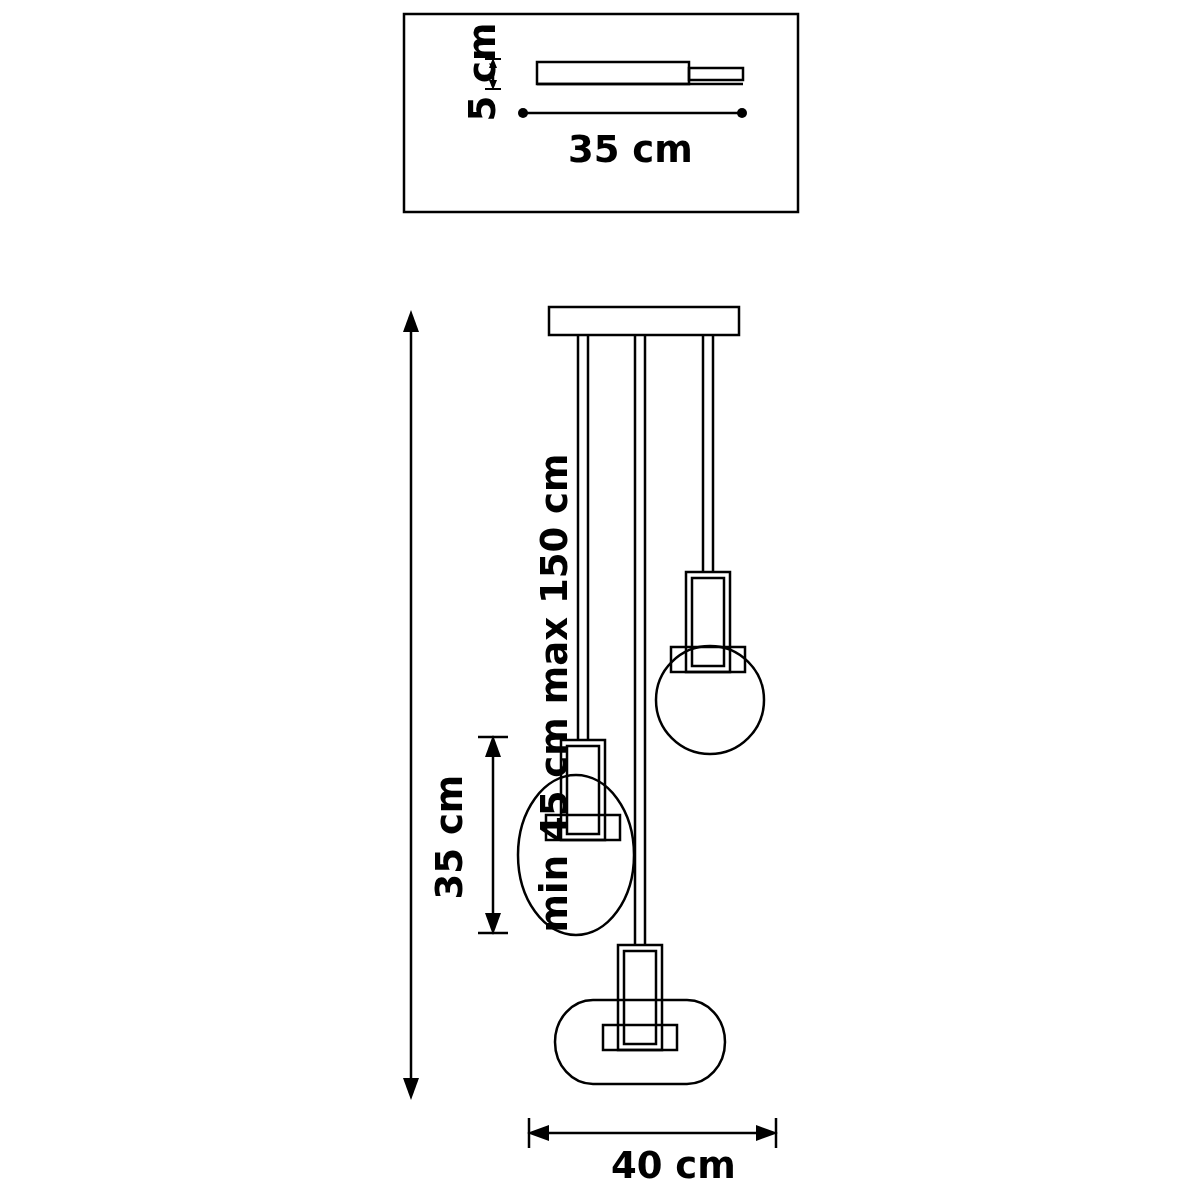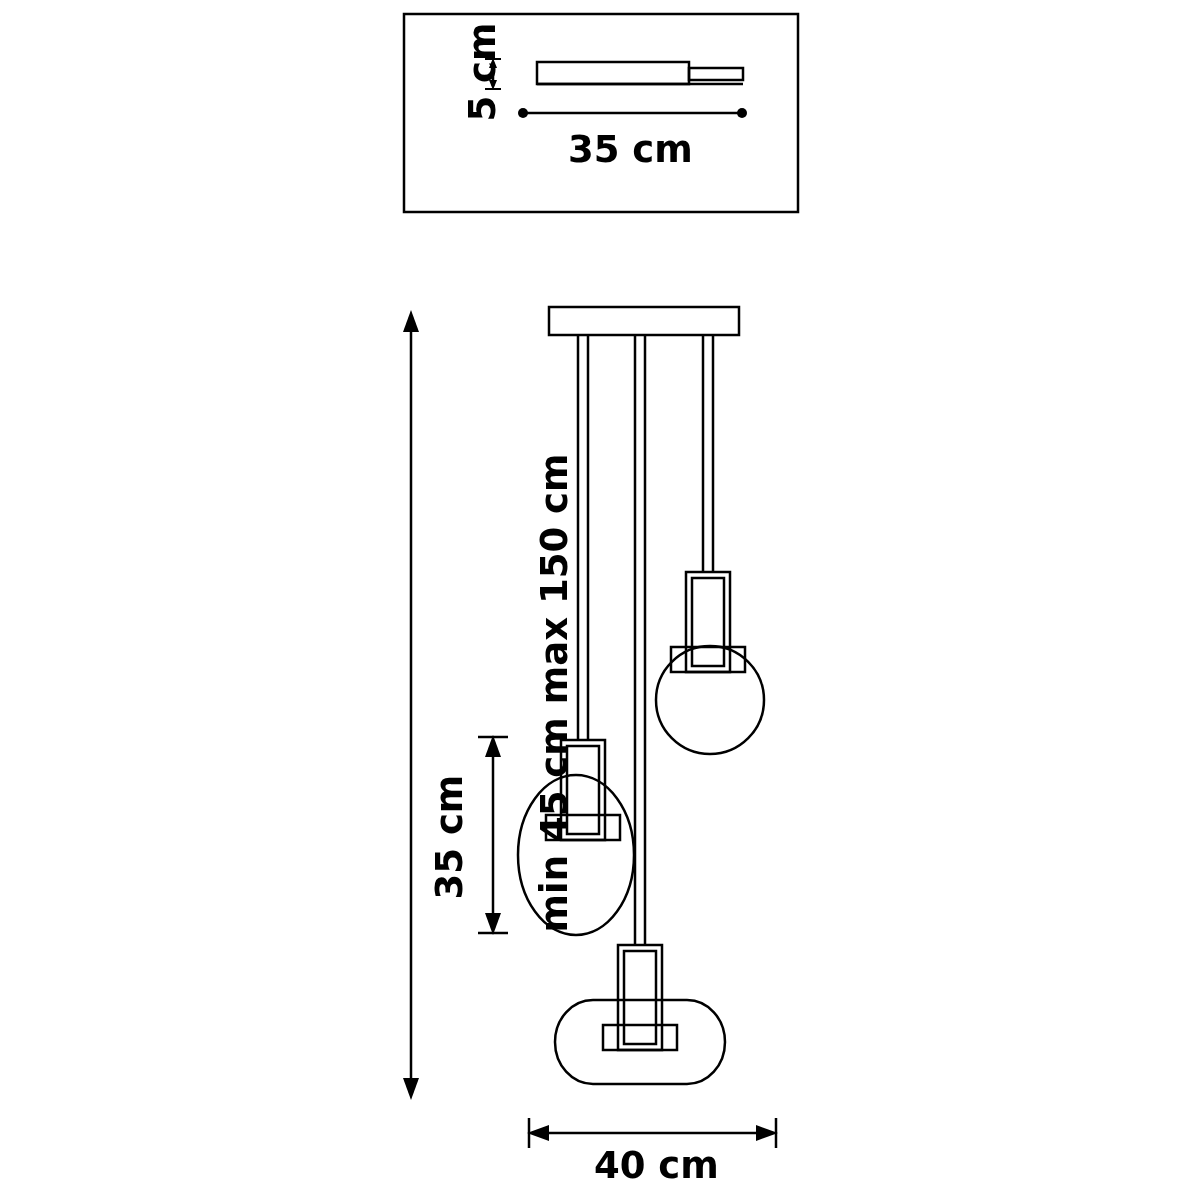--- a/index.html
+++ b/index.html
@@ -58,21 +58,21 @@
   #label-35cm-mid {
     left: 355px;
     top: 815px;
     width: 190px;
     height: 44px;
     font-size: 37px;
     line-height: 44px;
     text-align: center;
   }
   #label-40cm {
-    left: 594px;
+    left: 611px;
     top: 1144px;
     font-size: 37px;
     line-height: 44px;
   }
 </style>
 </head>
 <body>
 
 <div id="diagram-root">
 

